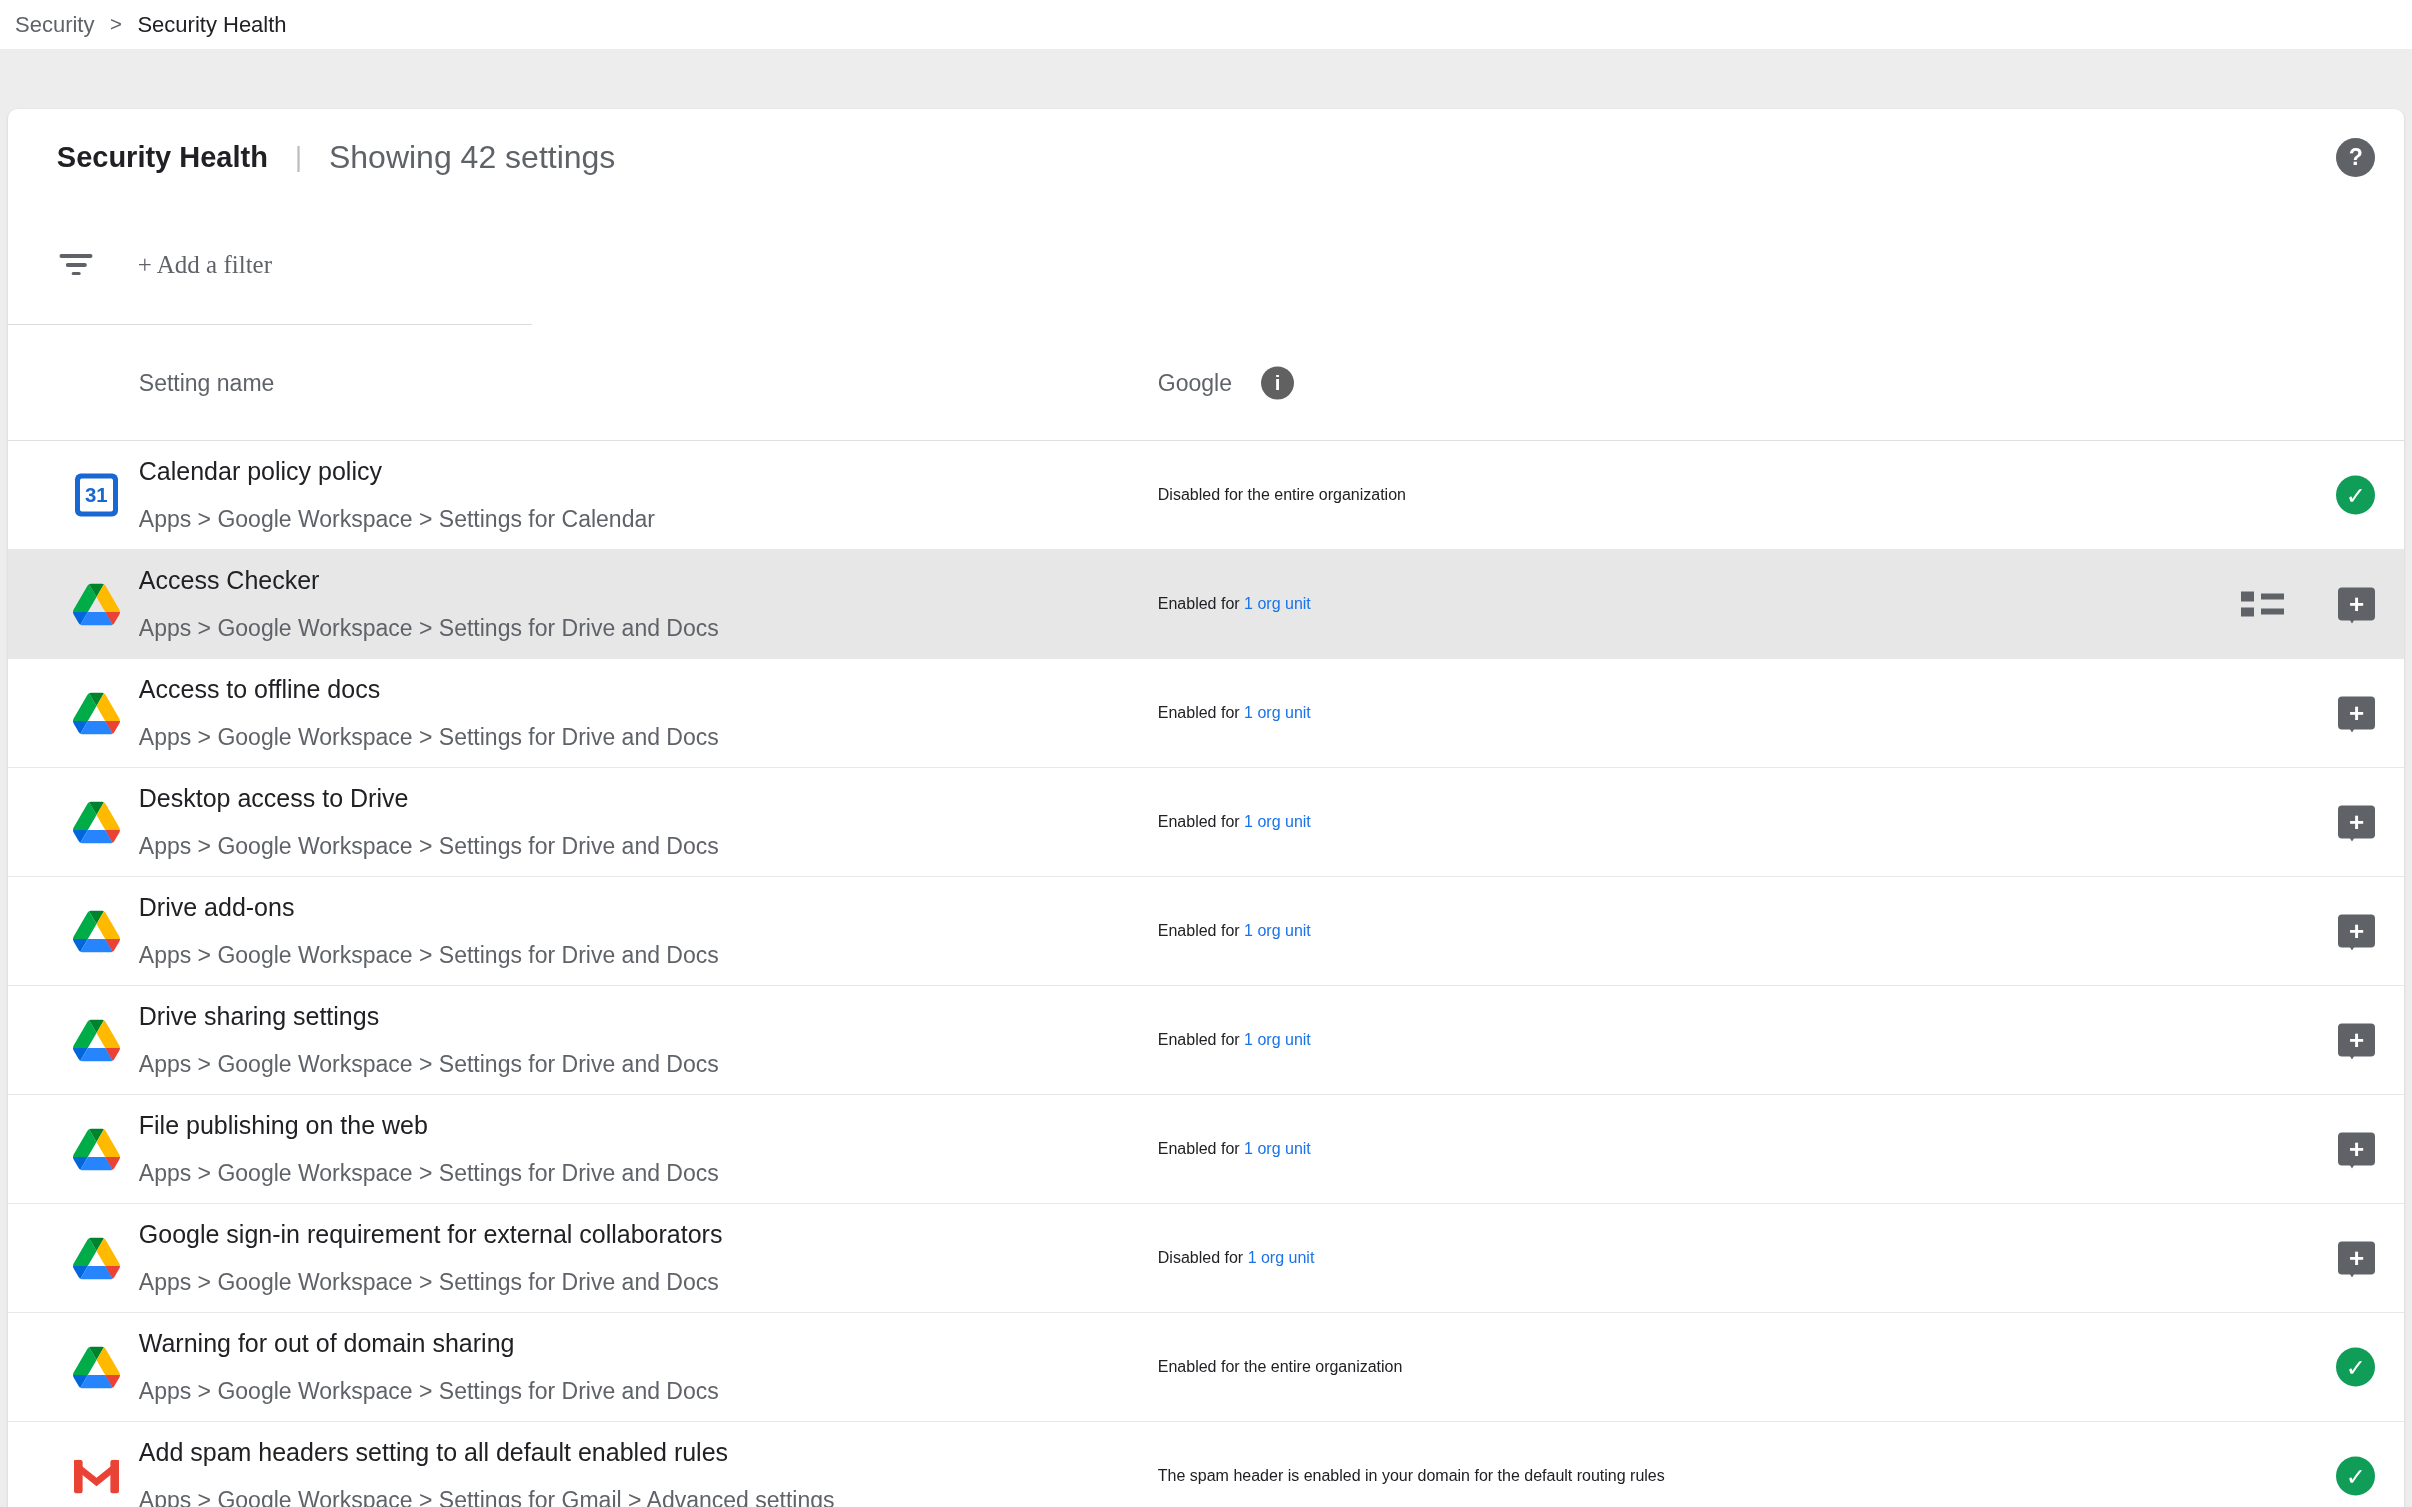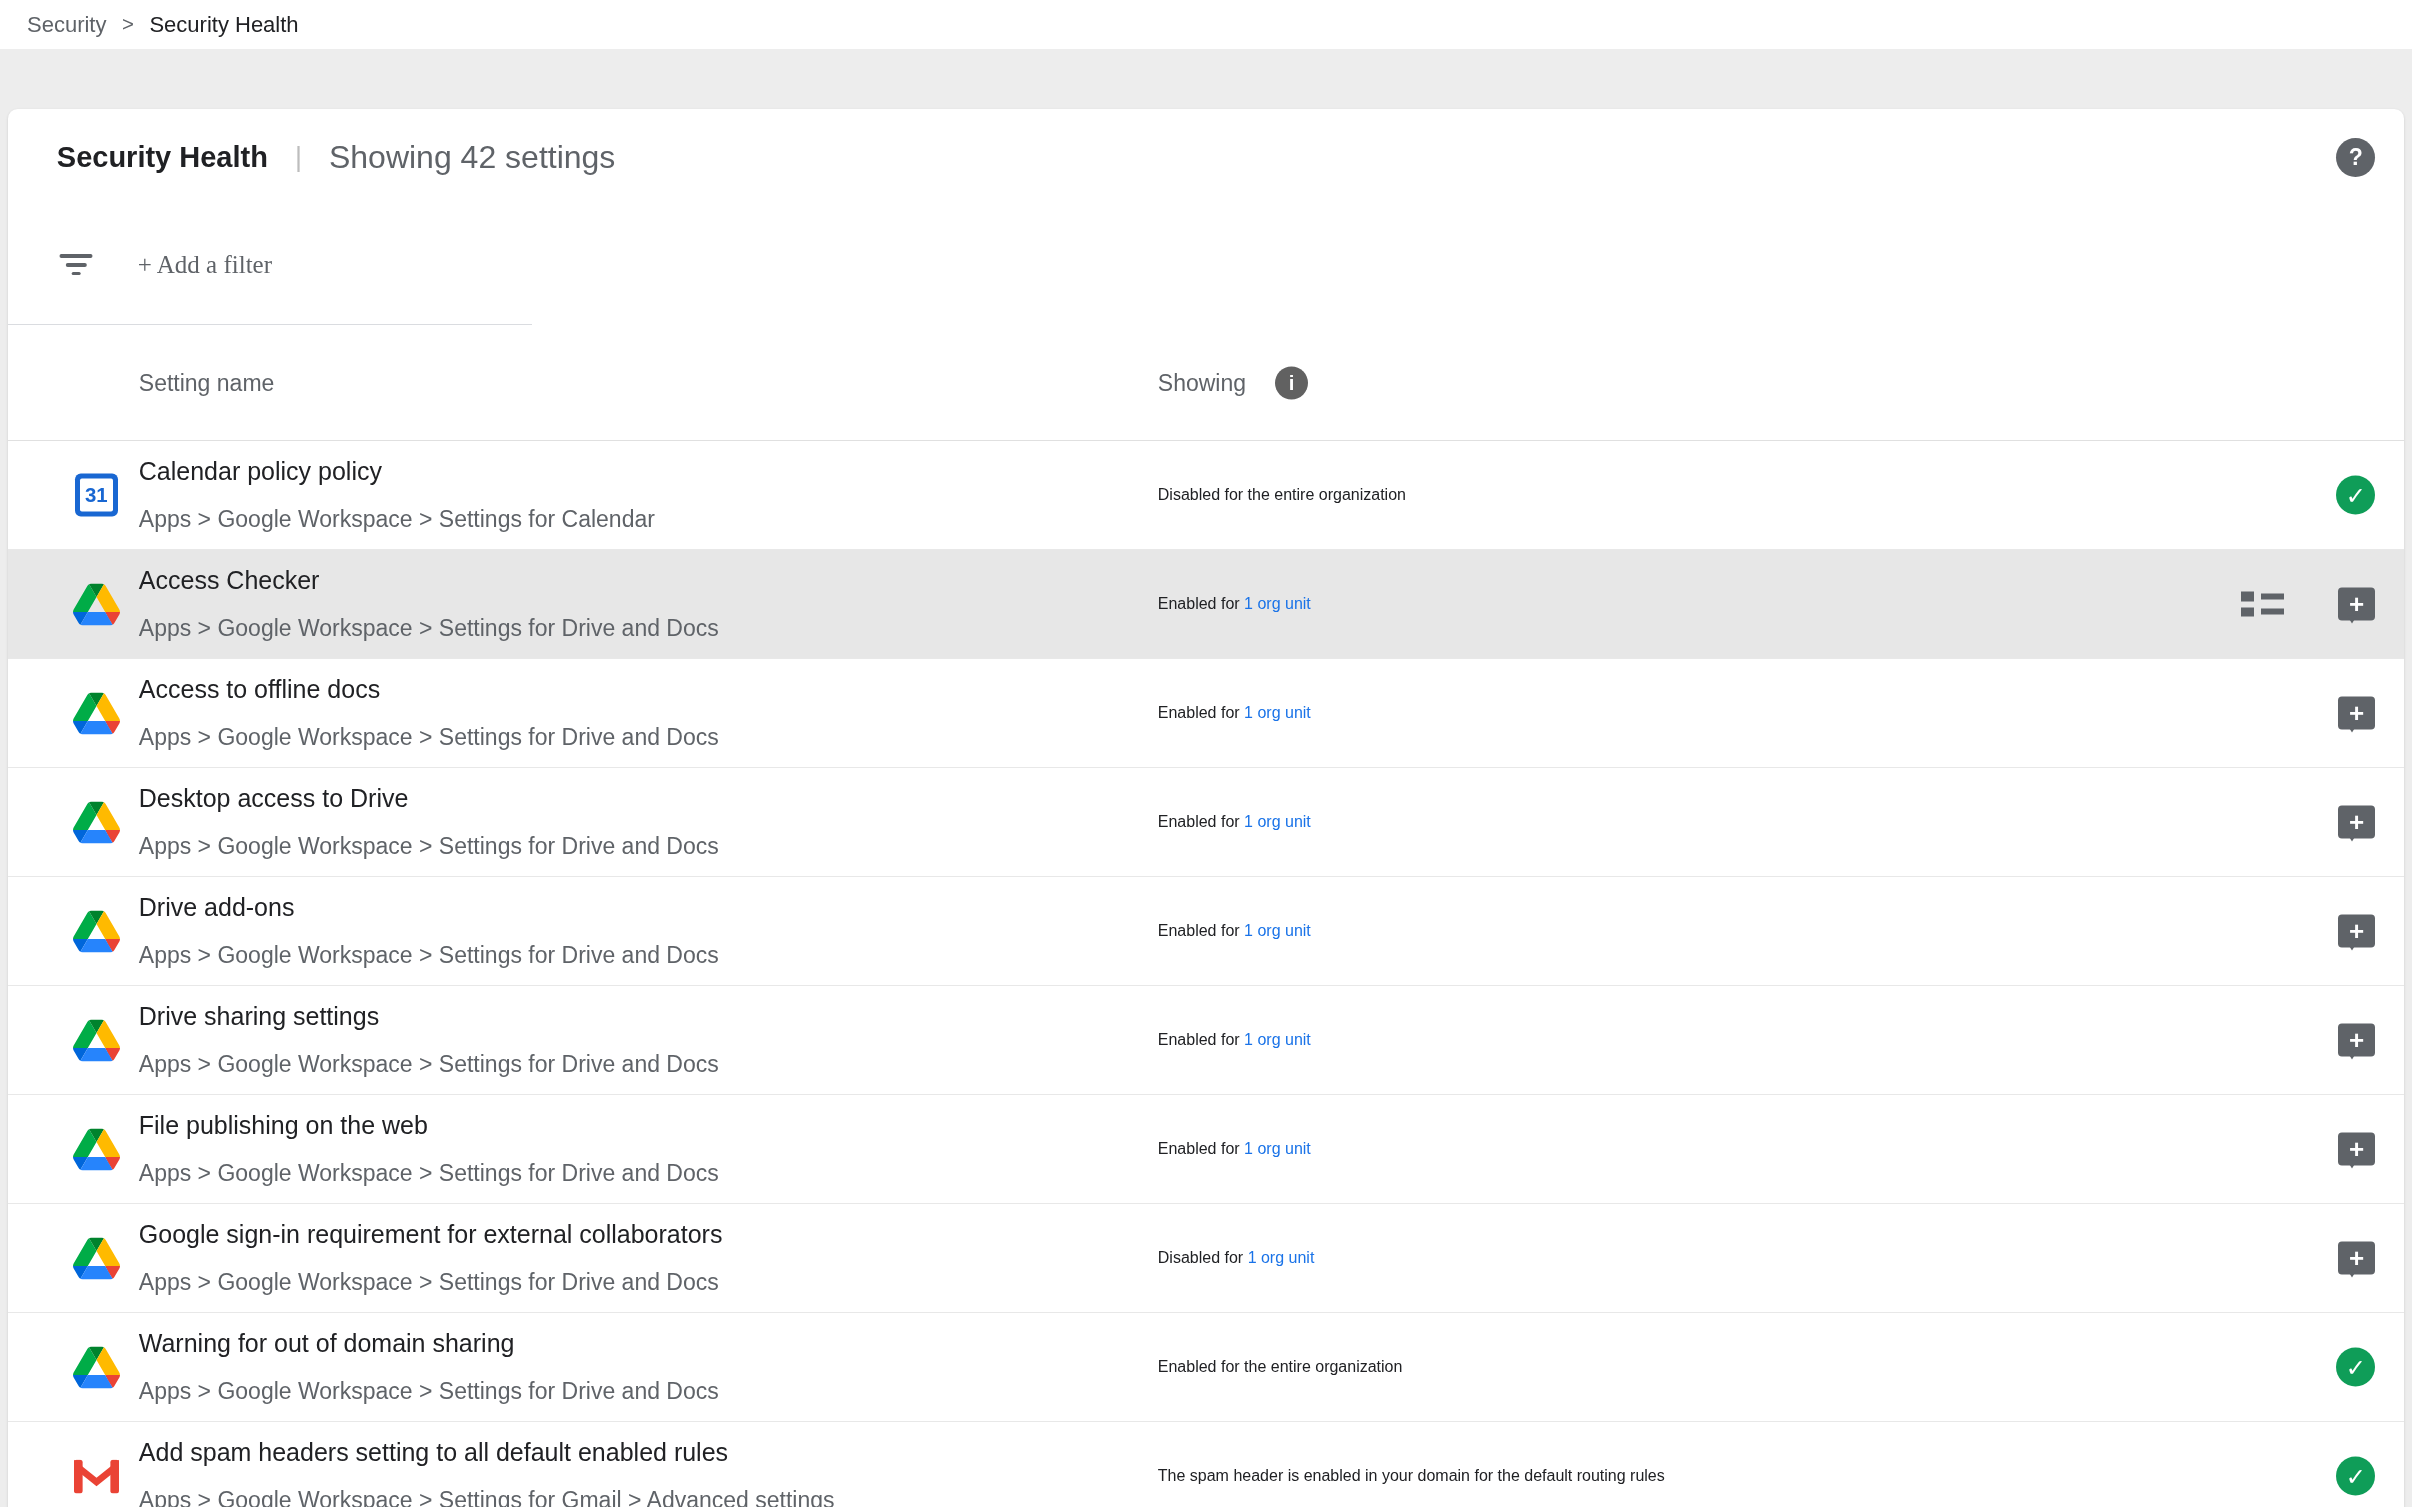--- a/index.html
+++ b/index.html
@@ -14,21 +14,21 @@
     position: relative;
   }
 
   
   .topbar {
     height: 49px;
     background: #ffffff;
     display: flex;
     align-items: center;
     gap: 15.5px;
-    padding-left: 27px;
+    padding-left: 15px;
     font-size: 22px;
   }
   .crumb-parent { color: #5f6368; cursor: pointer; }
   .crumb-sep { color: #5f6368; font-size: 20.4px; }
   .crumb-current { color: #202124; font-weight: 500; }
 
   
   .card {
     position: absolute;
     left: 7.8px; right: 7.8px; top: 109px; bottom: 0;
@@ -173,21 +173,21 @@
           <i></i>
           <i></i>
         </div>
       <span class="add-filter">+ Add a filter</span>
     </div>
   </div>
 
   <div class="thead">
     <span class="col-setting">Setting name</span>
     <div class="col-status">
-      <span>Showing</span>
+      <span>Google</span>
       <div class="info-icon">
           <span>i</span>
         </div>
     </div>
   </div>
 
   <div id="rows">
       <div class="row">
     <div class="row-icon">
           <div class="cal-icon">

